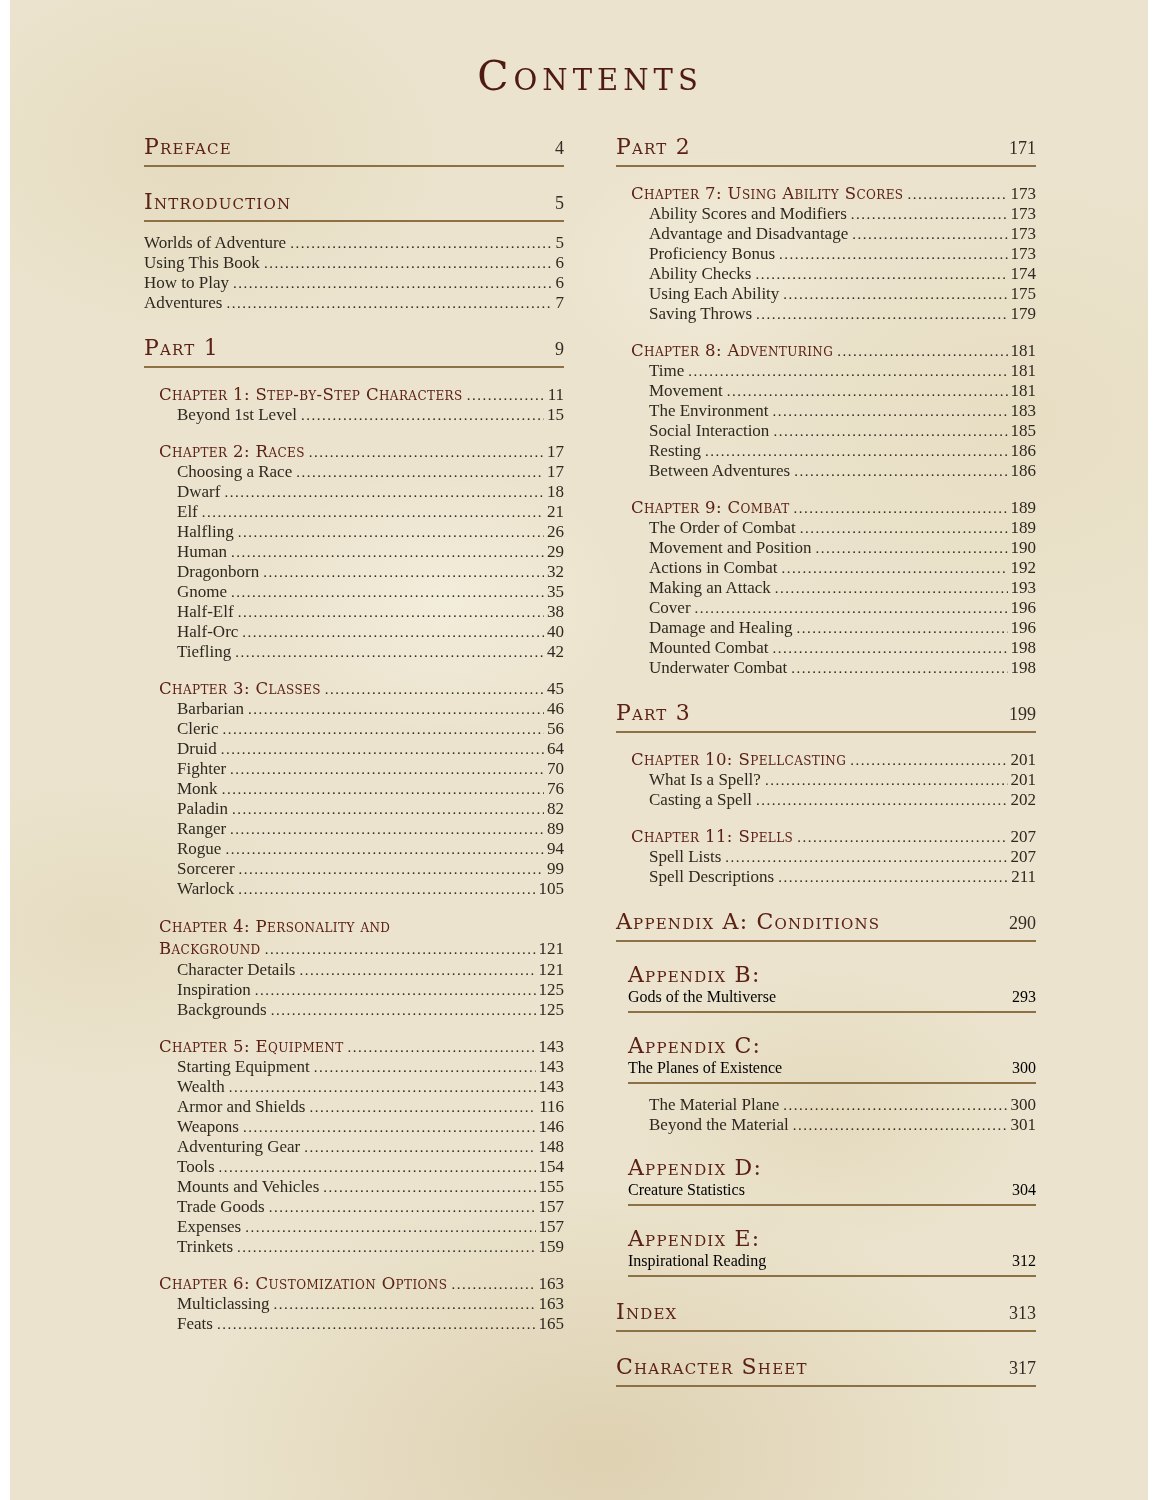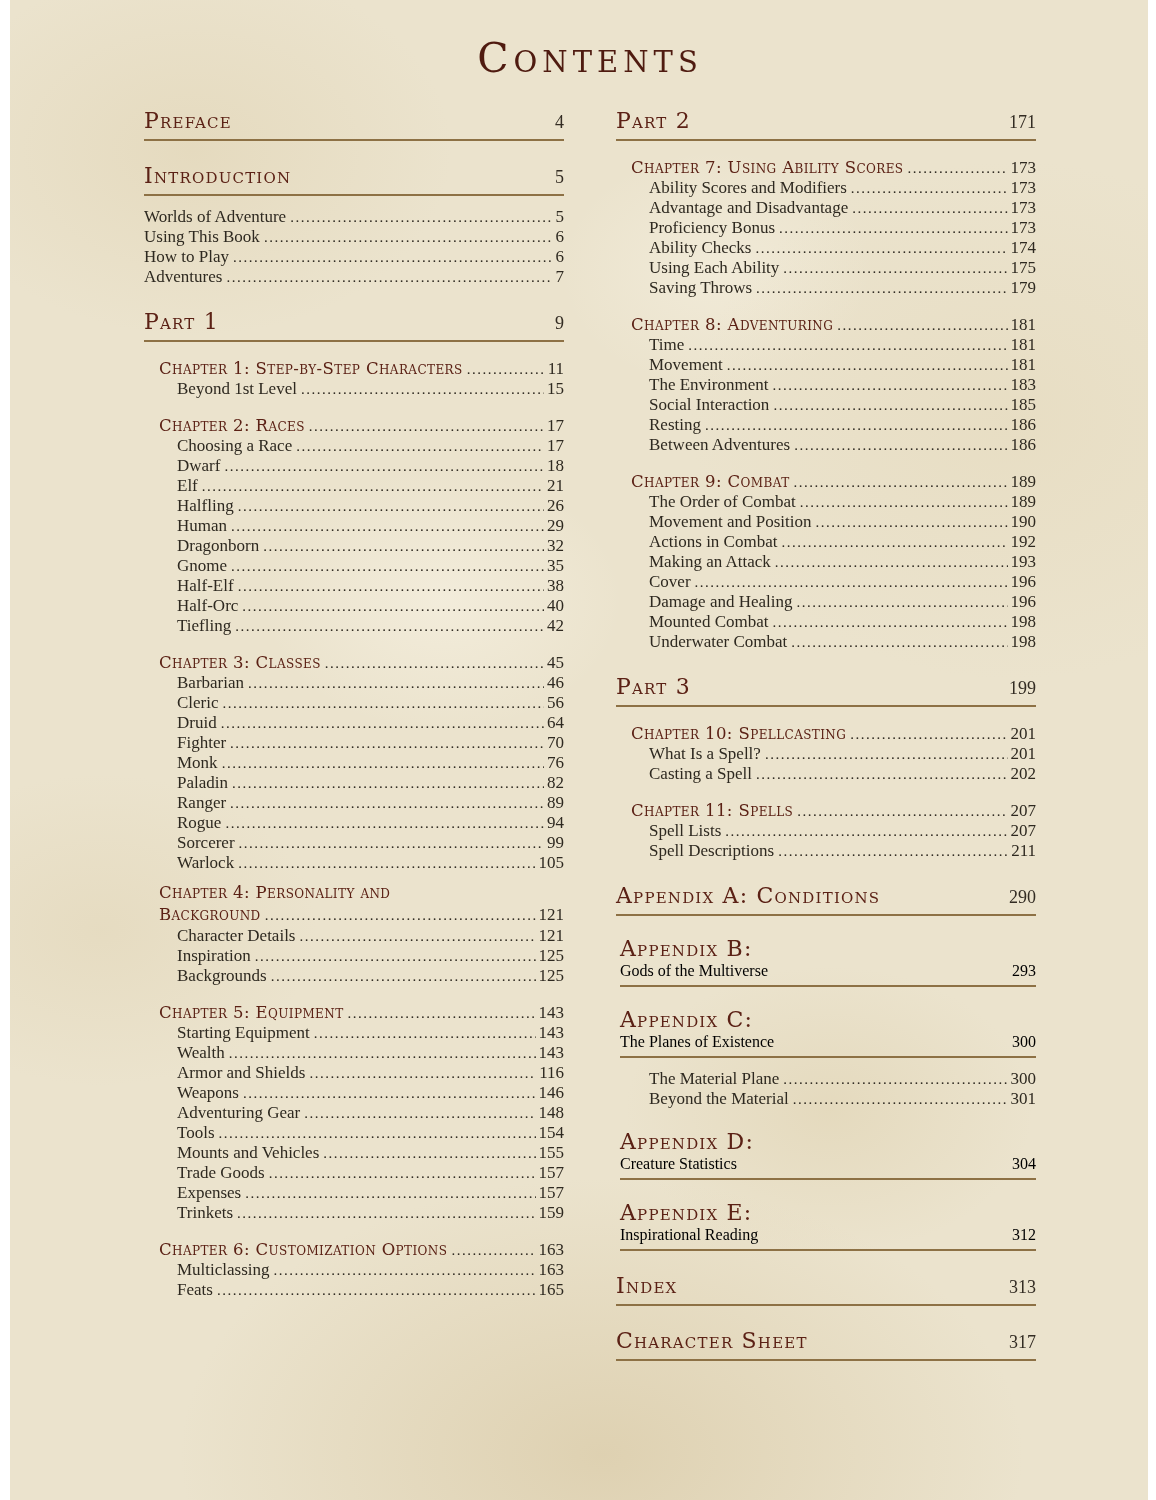--- a/index.html
+++ b/index.html
@@ -16,21 +16,21 @@
       radial-gradient(ellipse 420px 300px at 16% 10%, rgba(215,198,158,0.30), transparent 62%),
       radial-gradient(ellipse 520px 420px at 88% 28%, rgba(222,207,170,0.28), transparent 62%),
       radial-gradient(ellipse 640px 420px at 52% 97%, rgba(203,182,136,0.40), transparent 66%),
       radial-gradient(ellipse 340px 240px at 72% 74%, rgba(213,196,154,0.30), transparent 60%),
       radial-gradient(ellipse 360px 260px at 8% 62%, rgba(216,200,162,0.28), transparent 60%),
       radial-gradient(ellipse 300px 220px at 38% 40%, rgba(249,244,230,0.55), transparent 60%),
       radial-gradient(ellipse 260px 200px at 62% 18%, rgba(248,243,229,0.45), transparent 60%);
   }
   .content {
     position: relative;
-    padding: 36px 112px 0 134px;
+    padding: 54px 112px 0 134px;
   }
   .toc-title {
     font-family: "DejaVu Serif", serif;
     font-variant: small-caps;
     font-size: 41px;
     line-height: 44px;
     letter-spacing: 5px;
     color: #4f1b10;
     text-align: center;
     margin: 0 0 24px 0;
@@ -46,36 +46,36 @@
 
   
   .major {
     display: flex;
     justify-content: space-between;
     align-items: baseline;
     border-bottom: 2px solid #8d7145;
     padding-bottom: 5px;
     margin: 22px 0 11px 0;
   }
-  .col > .major:first-child { margin-top: 4px; }
+  .col > .major:first-child { margin-top: 12px; }
   .major .mlabel {
     font-family: "DejaVu Serif", serif;
     font-variant: small-caps;
     font-size: 22px;
     line-height: 26px;
     letter-spacing: 1.2px;
     color: #5b2115;
   }
   .major .mpage {
     font-family: "Liberation Serif", serif;
     font-size: 18px;
     color: #332c23;
   }
   
-  .major2 { margin: 20px 0 11px 4px; }
+  .major2 { margin: 20px 0 11px 12px; }
   .major2 .m2line1 {
     font-family: "DejaVu Serif", serif;
     font-variant: small-caps;
     font-size: 22px;
     line-height: 26px;
     letter-spacing: 1.2px;
     color: #5b2115;
   }
   .major2 .m2line2 {
     display: flex;
@@ -96,21 +96,21 @@
   }
   .chapter { margin-top: 17px; padding-left: 15px; }
   .chapter .clabel, .chapter2 .clabel {
     font-family: "DejaVu Serif", serif;
     font-variant: small-caps;
     font-size: 16.5px;
     letter-spacing: 0.4px;
     color: #5b2115;
     white-space: nowrap;
   }
-  .chapter2 { margin-top: 9px; }
+  .chapter2 { margin-top: 17px; }
   .chapter2 .c2line1 { padding-left: 15px; line-height: 22px; }
   .chapter2 .c2line2 { padding-left: 15px; line-height: 22px; }
 
   .sub0 { padding-left: 0; align-items: center; }
   .sub1 { padding-left: 33px; }
   .slabel { white-space: nowrap; }
 
   .leader {
     flex: 1 1 auto;
     overflow: hidden;

